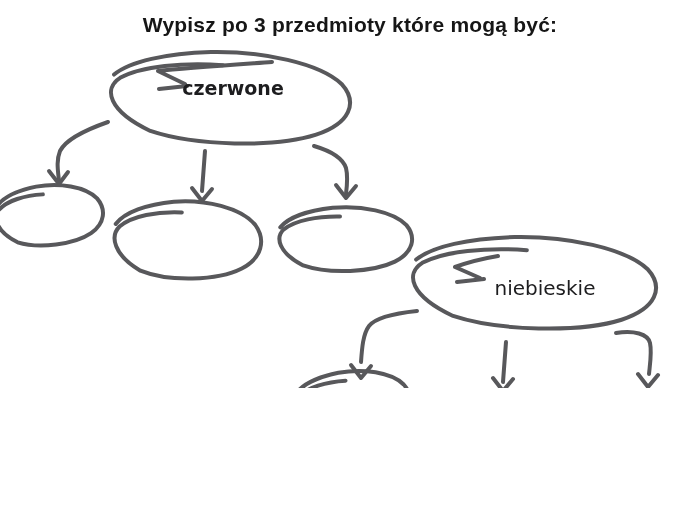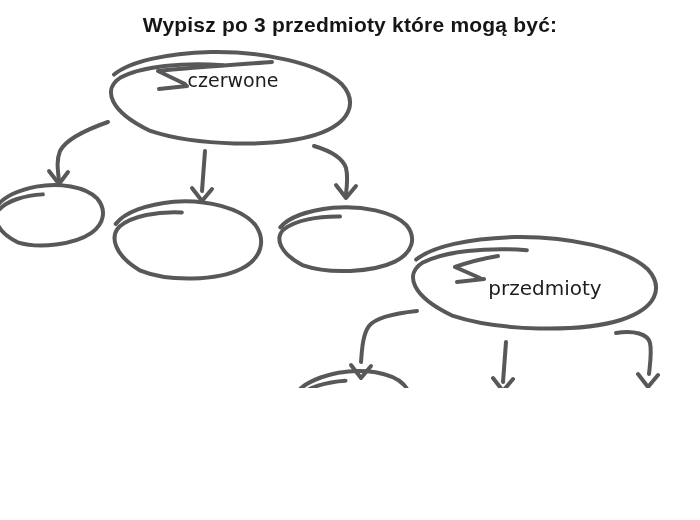--- a/index.html
+++ b/index.html
@@ -11,21 +11,21 @@
     position:absolute;top:13px;left:0;width:700px;text-align:center;
     font-family:"Liberation Sans",sans-serif;font-weight:bold;
     font-size:21px;color:#161616;letter-spacing:0.2px;
   }
   svg.ink{position:absolute;left:0;top:0;}
   .ink path{fill:none;stroke:#58585b;stroke-width:4;stroke-linecap:round;stroke-linejoin:round;}
   .node-label{
     position:absolute;text-align:center;color:#1d1d1f;
     font-family:"DejaVu Sans",sans-serif;
   }
-  .label-red{left:148px;top:68px;width:170px;font-size:19px;line-height:25px;}
+  .label-red{left:148px;top:76px;width:170px;font-size:19px;line-height:25px;font-weight:bold;}
   .label-blue{left:465px;top:276px;width:160px;font-size:20px;line-height:24px;}
   .logo{
     position:absolute;left:658px;top:476px;width:44px;height:44px;
     border:1px solid #bac4cb;border-radius:50%;background:#ffffff;
     box-sizing:border-box;display:flex;flex-direction:column;align-items:center;
   }
   .logo-icon{
     width:9px;height:11px;margin-top:4px;background:#3c4750;border-radius:2px;
     transform:rotate(8deg);position:relative;
   }
@@ -112,21 +112,21 @@
     </g>
   </svg>
 
   <div class="page-title">Wypisz po 3 przedmioty które mogą być:</div>
 
   <div class="node-label label-red">
     <div>czerwone</div>
   </div>
 
   <div class="node-label label-blue">
-    <div>przedmioty</div>
+    <div>niebieskie</div>
   </div>
 
   <div class="logo">
     <div class="logo-icon"></div>
     <div class="logo-name">
       <div>AGNIESZKA</div>
       <div>MIAKOSZ</div>
     </div>
     <div class="logo-dash"></div>
   </div>

